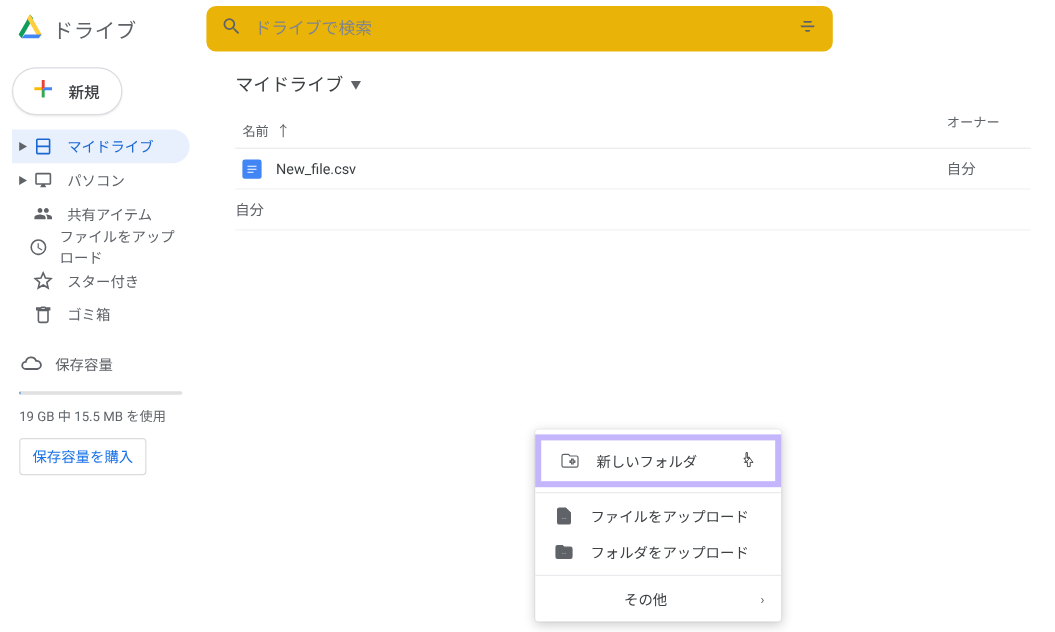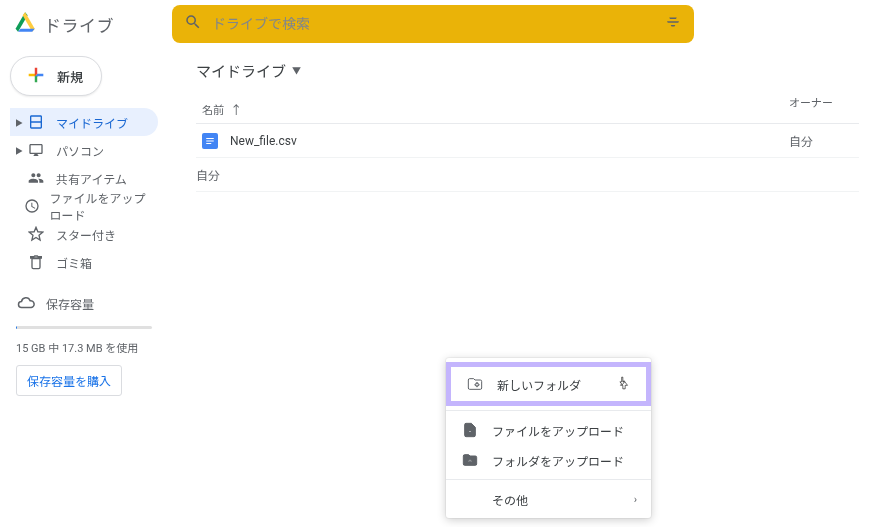--- a/index.html
+++ b/index.html
@@ -55,21 +55,21 @@
 .icon-doc { background: #4285f4; }
 .icon-sheet { background: #0f9d58; }
 
 
 .context-menu { position: absolute; left: 446px; top: 358px; width: 205px; background: #fff; border-radius: 3px; box-shadow: 0 2px 10px rgba(0,0,0,0.2), 0 0 0 1px rgba(0,0,0,0.04); padding: 4px 0; z-index: 100; }
 .menu-item { display: flex; align-items: center; height: 30px; padding: 0 14px; font-size: 12px; color: #3c4043; cursor: pointer; }
 .menu-item.highlighted { border: 5px solid #c4b5fd; height: 44px; }
 .menu-icon { width: 20px; margin-right: 12px; display:flex; justify-content:center; }
 .menu-icon svg { fill: #5f6368; }
 .menu-divider { height: 1px; background: #e8eaed; margin: 4px 0; }
-.menu-more { justify-content: space-between; padding-left: 46px; }
+.menu-more { justify-content: space-between; padding-left: 74px; }
 .menu-chev { font-size: 11px; color: #5f6368; }
 
 .cursor { position: absolute; left: 617px; top: 375px; z-index: 101; pointer-events: none; }
 </style>
 </head>
 <body>
 
 <div class="header">
   <div class="logo-area">
     <span class="logo-drive">
@@ -170,21 +170,21 @@
         <span class="nav-icon">
             <svg width="18" height="18" viewBox="0 0 24 24" fill="none" stroke="#5f6368" stroke-width="2">
               <path d="M19 18H6a4 4 0 010-8 6 6 0 0111.5-1A4.5 4.5 0 0119 18z"></path>
             </svg>
           </span>
         <span>保存容量</span>
       </div>
       <div class="storage-bar">
           <div class="storage-bar-fill"></div>
         </div>
-      <div class="storage-text">15 GB 中 17.3 MB を使用</div>
+      <div class="storage-text">19 GB 中 15.5 MB を使用</div>
       <button class="buy-storage">保存容量を購入</button>
     </div>
   </div>
 
   <div class="content">
     <div class="breadcrumb">
       <span>マイドライブ</span>
       <span class="arrow">▼</span>
     </div>
 

